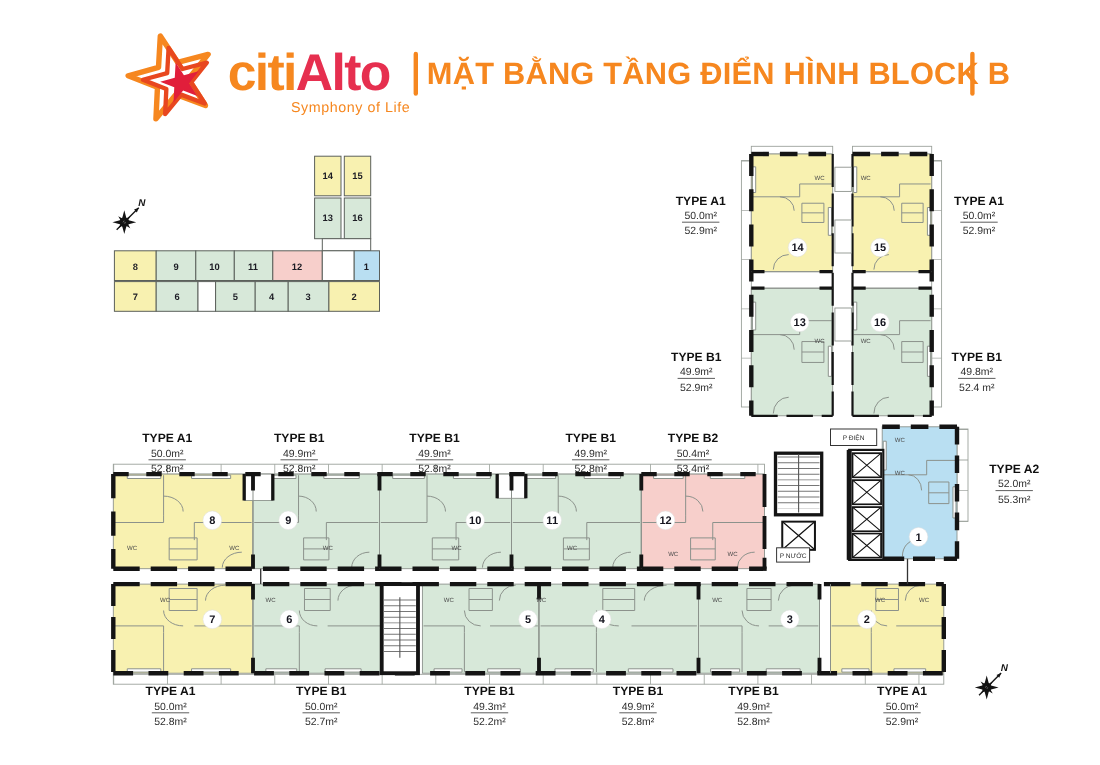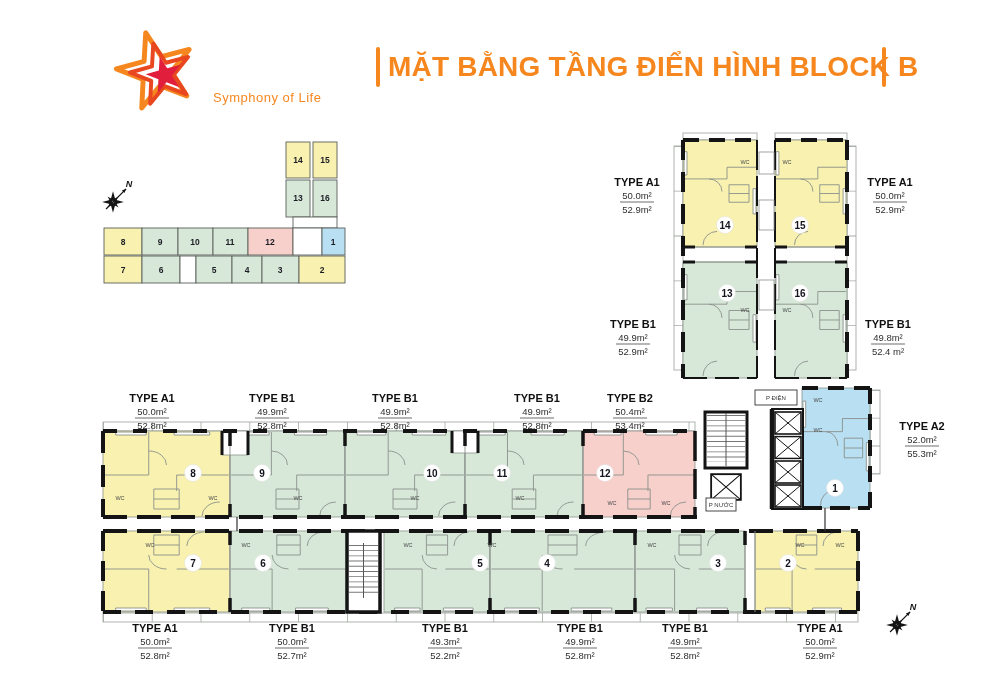--- a/index.html
+++ b/index.html
@@ -3,21 +3,21 @@
 <meta charset="utf-8">
 <style>
   html,body{margin:0;padding:0;background:#fff;}
   .stage{position:relative;width:1000px;height:695px;background:#fff;overflow:hidden;
          font-family:"Liberation Sans","DejaVu Sans",sans-serif;}
   
   .logo-star{position:absolute;left:110px;top:26px;width:92px;height:90px;}
   .brand{position:absolute;left:207px;top:38px;font-size:47px;font-weight:bold;letter-spacing:-1.5px;white-space:nowrap;}
   .brand .citi{color:#F6871F;}
   .brand .alto{color:#E62F4F;}
-  .tagline{position:absolute;left:213px;top:90px;width:160px;text-align:left;font-size:13px;color:#F6871F;letter-spacing:.5px;}
+  .tagline{position:absolute;left:213px;top:90px;width:160px;text-align:right;font-size:13px;color:#F6871F;letter-spacing:.5px;}
   .sep{position:absolute;top:47px;width:4px;height:40px;background:#F6871F;border-radius:2px;}
   .sep.s1{left:376px;} .sep.s2{left:882px;}
   .title{position:absolute;left:388px;top:51px;width:488px;text-align:center;
          font-size:28px;font-weight:bold;color:#F6871F;letter-spacing:.2px;white-space:nowrap;}
   
   svg.plan{position:absolute;left:0;top:0;}
   .il, .il *{fill:none;stroke:#8b918b;stroke-width:.9;vector-effect:non-scaling-stroke;}
   .il .win{fill:#fff;}
   .urect{stroke:#8b918b;stroke-width:.8;}
   .wall{stroke:#141414;fill:none;}
@@ -38,20 +38,21 @@
 
 <div class="stage">
 
   <svg class="logo-star" viewBox="-50 -50 100 100">
     <g transform="rotate(-15)">
       <polygon points="0,-44 -10,-13.8 -41.8,-13.6 -16.2,5.3 -25.9,35.6 0,17 25.9,35.6 16.2,5.3 41.8,-13.6 10,-13.8" fill="none" stroke="#F6871F" stroke-width="5.5" stroke-linejoin="round"></polygon>
       <polygon points="0,-44 -10,-13.8 -41.8,-13.6 -16.2,5.3 -25.9,35.6 0,17 25.9,35.6 16.2,5.3 41.8,-13.6 10,-13.8" transform="translate(5,5) scale(.8)" fill="none" stroke="#E8471F" stroke-width="5.5" stroke-linejoin="round"></polygon>
       <polygon points="0,-44 -10,-13.8 -41.8,-13.6 -16.2,5.3 -25.9,35.6 0,17 25.9,35.6 16.2,5.3 41.8,-13.6 10,-13.8" transform="translate(8,7) scale(.48)" fill="#E11E3B"></polygon>
     </g>
   </svg>
+  <div class="brand"><span class="citi">citi</span><span class="alto">Alto</span></div>
   <div class="tagline">Symphony of Life</div>
   <div class="sep s1"></div>
   <div class="title">MẶT BẰNG TẦNG ĐIỂN HÌNH BLOCK B</div>
   <div class="sep s2"></div>
 
   <svg class="plan" width="1000" height="695" viewBox="0 0 1000 695">
     <defs>
       <symbol id="intrT" viewBox="0 0 100 86" preserveAspectRatio="none">
         <g class="il">
           <rect class="win" x="10" y="1" width="24" height="3"></rect>

